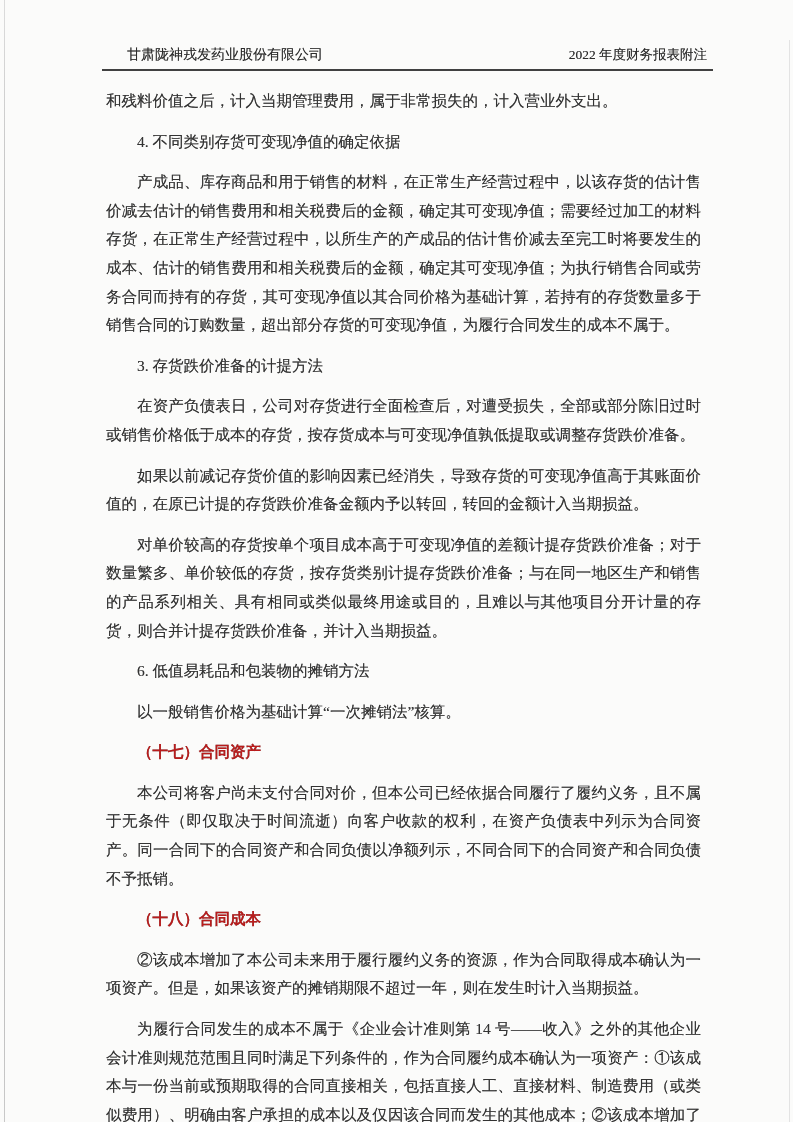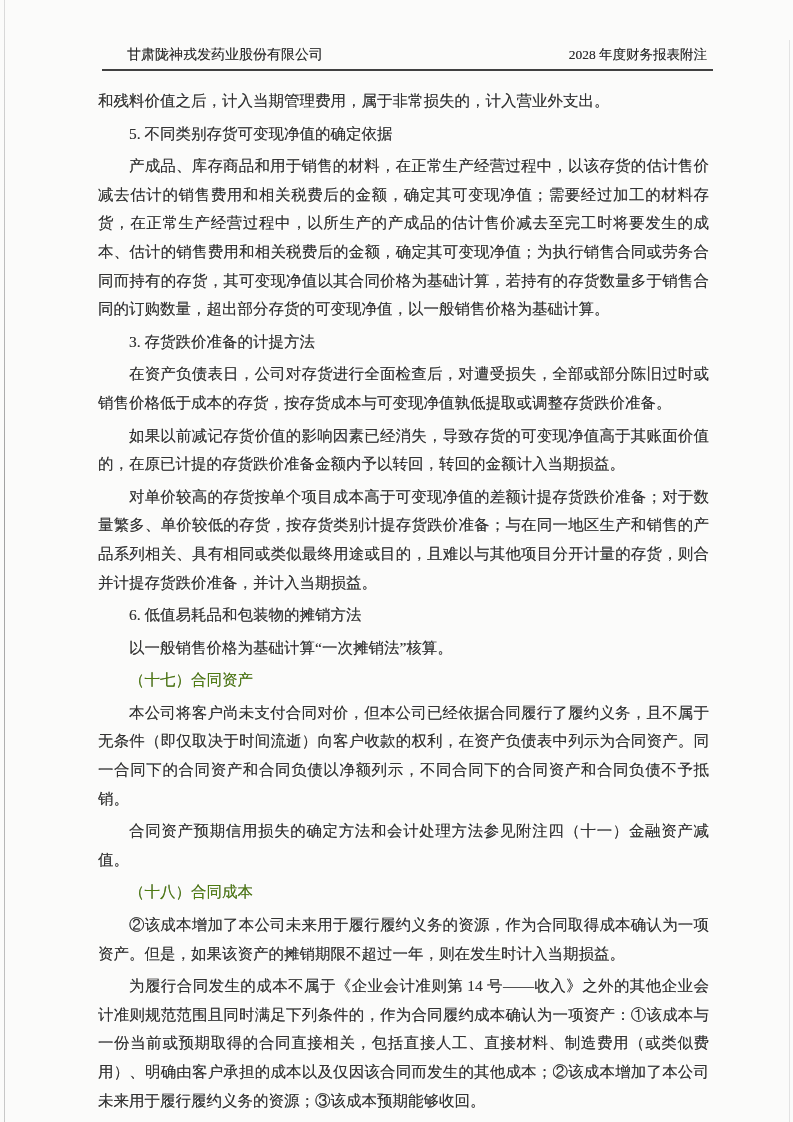--- a/index.html
+++ b/index.html
@@ -37,50 +37,49 @@
     margin:5px 0 0 8px;
   }
   .doc-body{
     margin-top:16px;
     text-align:justify;
     font-size:15.5px;
     line-height:28.6px;
     text-shadow:0 0 .6px rgba(55,55,55,.6);
     color:#333;
   }
-  .doc-body p{margin:4px;text-indent:2em;}
+  .doc-body p{margin:12px;text-indent:2em;}
   .doc-body p.cont{text-indent:0;}
-  .doc-body p.section{font-weight:normal;color:#4d7c0f;}
+  .doc-body p.section{font-weight:bold;color:#b91c1c;}
 </style>
 </head>
 <body>
 
 <div class="scan-edge-left"></div>
 <div class="scan-edge-right"></div>
 
 <div class="page-inner">
 
   <header class="doc-header">
     <span class="header-left">甘肃陇神戎发药业股份有限公司</span>
-    <span class="header-right">2028 年度财务报表附注</span>
+    <span class="header-right">2022 年度财务报表附注</span>
   </header>
   <hr class="header-rule">
 
   <main class="doc-body">
     <p class="cont">和残料价值之后，计入当期管理费用，属于非常损失的，计入营业外支出。</p>
-    <p class="head">5. 不同类别存货可变现净值的确定依据</p>
-    <p>产成品、库存商品和用于销售的材料，在正常生产经营过程中，以该存货的估计售价减去估计的销售费用和相关税费后的金额，确定其可变现净值；需要经过加工的材料存货，在正常生产经营过程中，以所生产的产成品的估计售价减去至完工时将要发生的成本、估计的销售费用和相关税费后的金额，确定其可变现净值；为执行销售合同或劳务合同而持有的存货，其可变现净值以其合同价格为基础计算，若持有的存货数量多于销售合同的订购数量，超出部分存货的可变现净值，以一般销售价格为基础计算。</p>
+    <p class="head">4. 不同类别存货可变现净值的确定依据</p>
+    <p>产成品、库存商品和用于销售的材料，在正常生产经营过程中，以该存货的估计售价减去估计的销售费用和相关税费后的金额，确定其可变现净值；需要经过加工的材料存货，在正常生产经营过程中，以所生产的产成品的估计售价减去至完工时将要发生的成本、估计的销售费用和相关税费后的金额，确定其可变现净值；为执行销售合同或劳务合同而持有的存货，其可变现净值以其合同价格为基础计算，若持有的存货数量多于销售合同的订购数量，超出部分存货的可变现净值，为履行合同发生的成本不属于。</p>
     <p class="head">3. 存货跌价准备的计提方法</p>
     <p>在资产负债表日，公司对存货进行全面检查后，对遭受损失，全部或部分陈旧过时或销售价格低于成本的存货，按存货成本与可变现净值孰低提取或调整存货跌价准备。</p>
     <p>如果以前减记存货价值的影响因素已经消失，导致存货的可变现净值高于其账面价值的，在原已计提的存货跌价准备金额内予以转回，转回的金额计入当期损益。</p>
     <p>对单价较高的存货按单个项目成本高于可变现净值的差额计提存货跌价准备；对于数量繁多、单价较低的存货，按存货类别计提存货跌价准备；与在同一地区生产和销售的产品系列相关、具有相同或类似最终用途或目的，且难以与其他项目分开计量的存货，则合并计提存货跌价准备，并计入当期损益。</p>
     <p class="head">6. 低值易耗品和包装物的摊销方法</p>
     <p>以一般销售价格为基础计算“一次摊销法”核算。</p>
     <p class="section">（十七）合同资产</p>
     <p>本公司将客户尚未支付合同对价，但本公司已经依据合同履行了履约义务，且不属于无条件（即仅取决于时间流逝）向客户收款的权利，在资产负债表中列示为合同资产。同一合同下的合同资产和合同负债以净额列示，不同合同下的合同资产和合同负债不予抵销。</p>
-    <p>合同资产预期信用损失的确定方法和会计处理方法参见附注四（十一）金融资产减值。</p>
     <p class="section">（十八）合同成本</p>
     <p>②该成本增加了本公司未来用于履行履约义务的资源，作为合同取得成本确认为一项资产。但是，如果该资产的摊销期限不超过一年，则在发生时计入当期损益。</p>
     <p>为履行合同发生的成本不属于《企业会计准则第 14 号——收入》之外的其他企业会计准则规范范围且同时满足下列条件的，作为合同履约成本确认为一项资产：①该成本与一份当前或预期取得的合同直接相关，包括直接人工、直接材料、制造费用（或类似费用）、明确由客户承担的成本以及仅因该合同而发生的其他成本；②该成本增加了本公司未来用于履行履约义务的资源；③该成本预期能够收回。</p>
     <p>与合同成本有关的资产采用与该资产相关的商品收入确认相同的基础进行摊销，计入当期损益。</p>
   </main>
 
 </div>
 
 </body></html>

